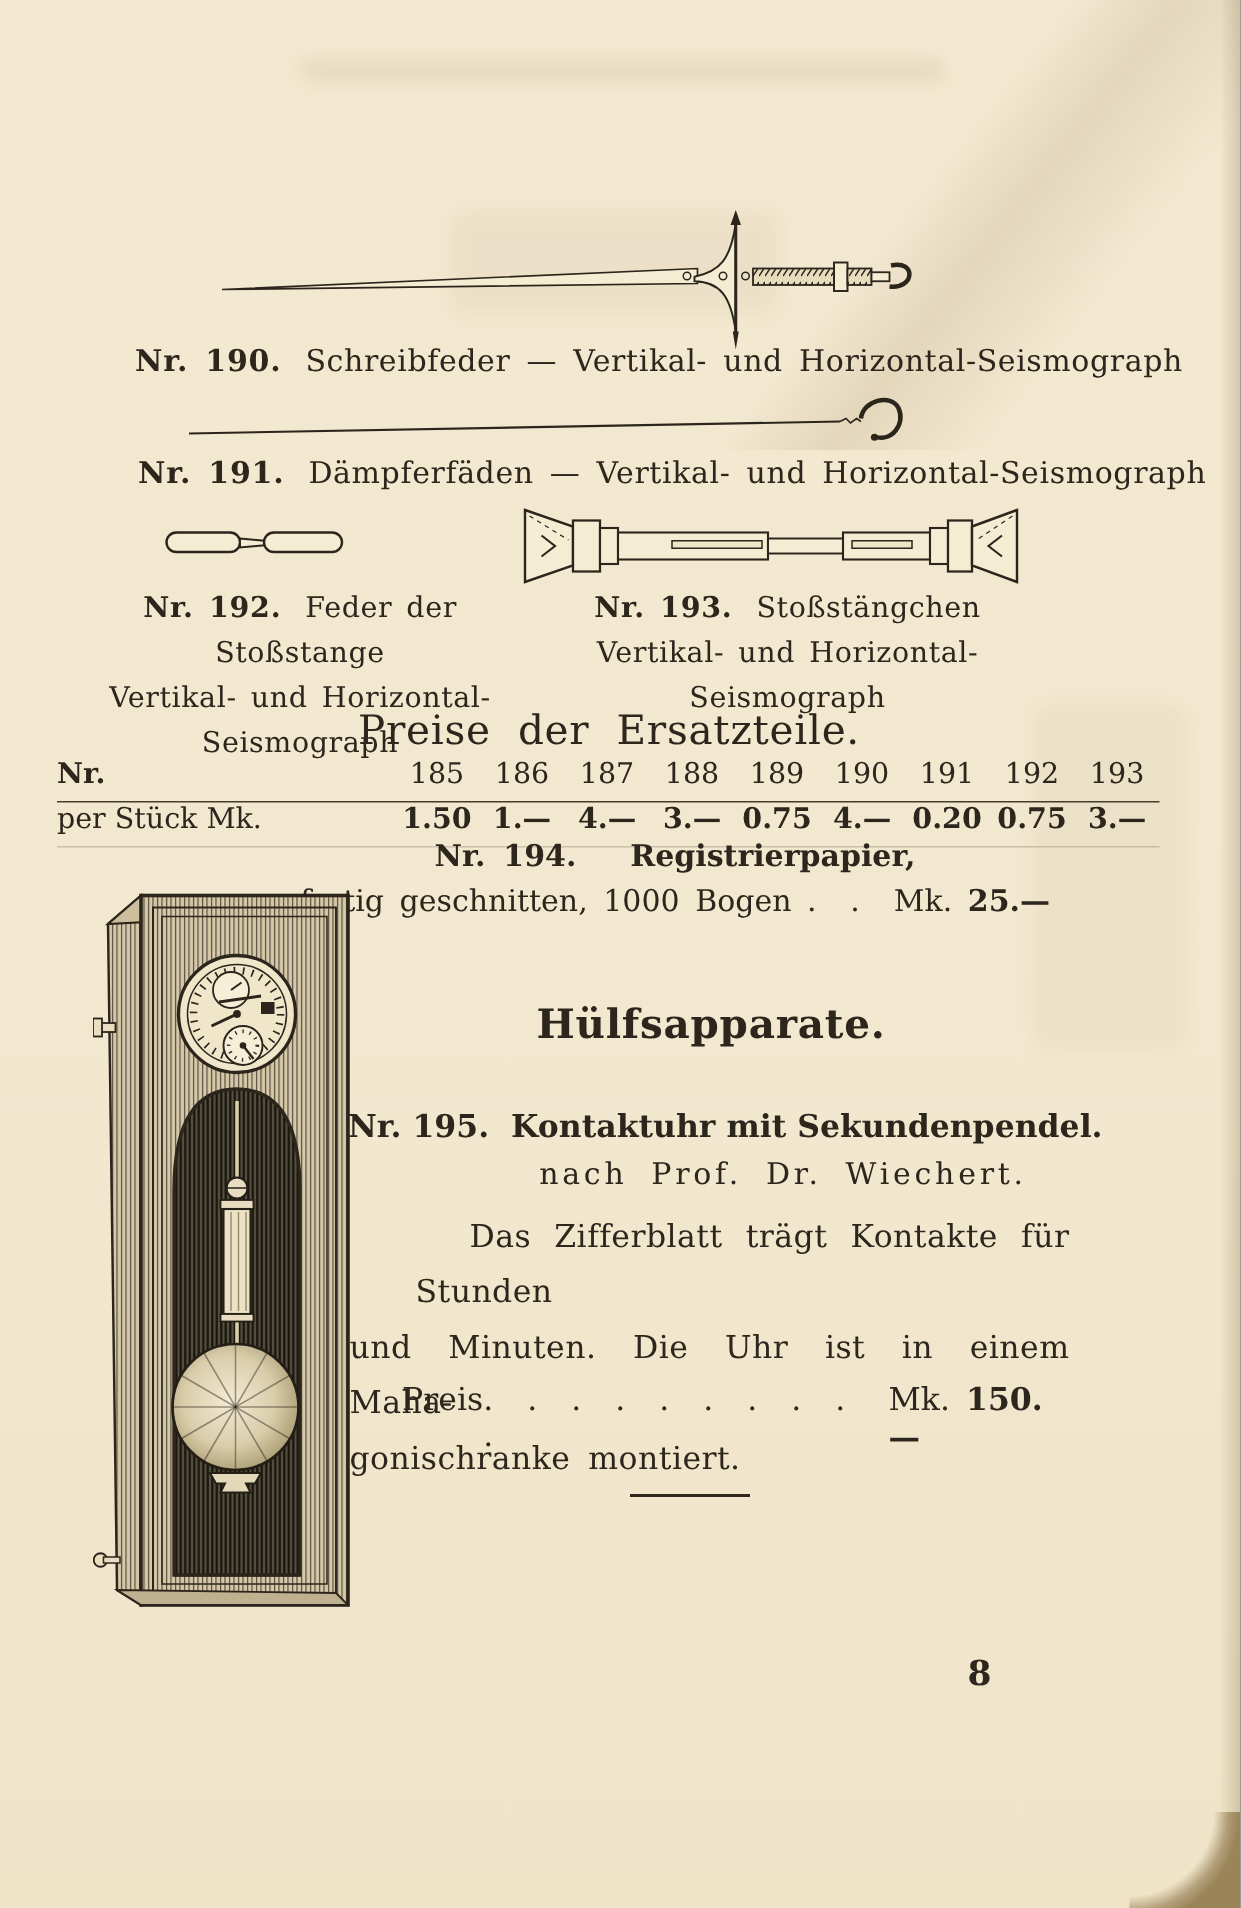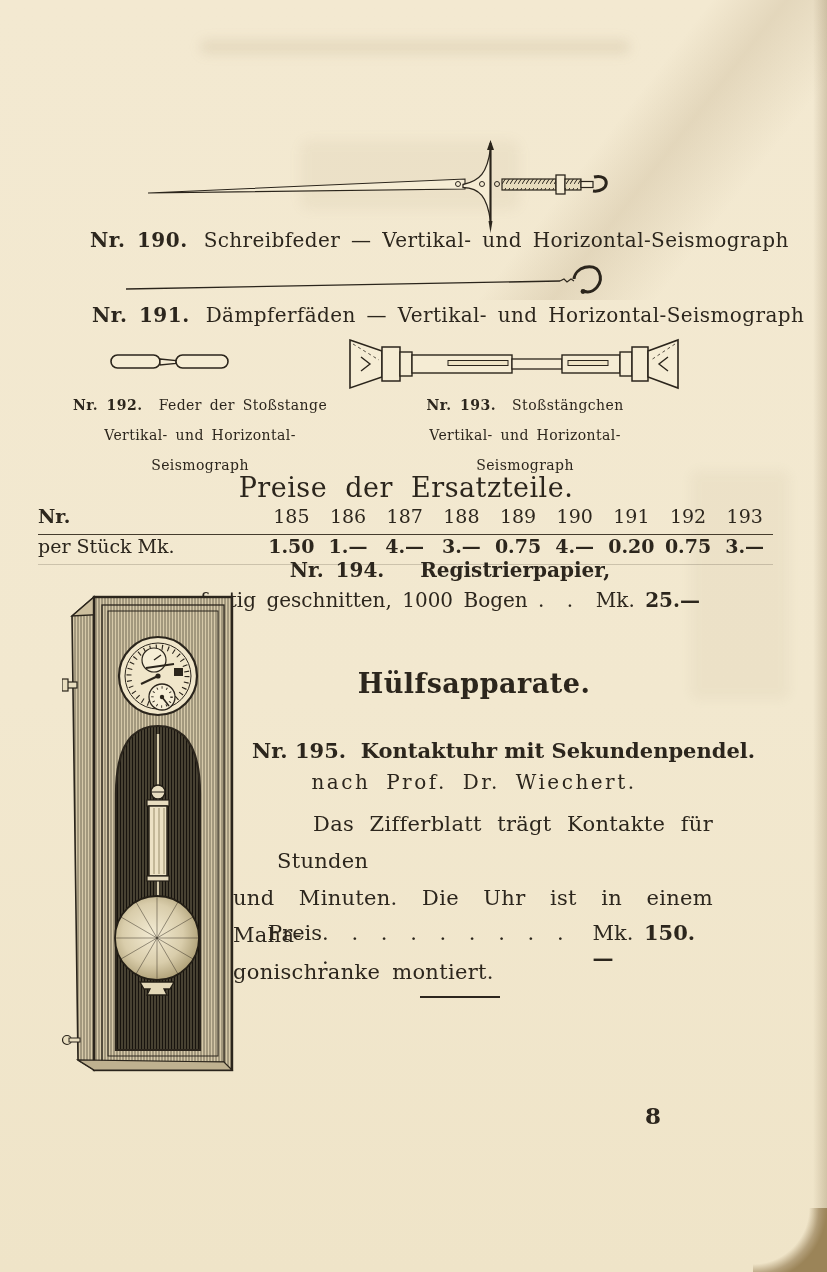--- a/index.html
+++ b/index.html
@@ -11,21 +11,21 @@
   .fold-shadow{left:430px;top:-40px;width:480px;height:340px;
         background:linear-gradient(128deg,rgba(0,0,0,0) 42%,rgba(146,120,78,0.16) 52%,rgba(0,0,0,0) 66%);}
   .right-edge{right:0;top:0;width:14px;height:1272px;
         background:linear-gradient(to right,rgba(0,0,0,0),rgba(120,98,62,0.25));}
   .corner-dark{right:0;bottom:0;width:74px;height:64px;
         background:radial-gradient(circle at 0% 0%,rgba(0,0,0,0) 56px,rgba(148,124,82,0.65) 66px,#9b8458 74px);}
   .ghost{background:rgba(150,128,88,0.14);filter:blur(6px);border-radius:10px;}
   
   .cap{font-size:20px;letter-spacing:0.4px;word-spacing:4px;white-space:nowrap;}
   .nr{font-weight:bold;margin-right:16px;letter-spacing:0.5px;margin-top:45px;}
-  .capblock{font-size:14px;line-height:30px;text-align:center;letter-spacing:0.4px;word-spacing:3px;}
+  .capblock{font-size:19px;line-height:30px;text-align:center;letter-spacing:0.4px;word-spacing:3px;}
   .title{font-size:27px;text-align:center;word-spacing:9px;letter-spacing:0.5px;}
   .tbl{width:735px;font-size:19px;}
   .trow{display:flex;align-items:baseline;height:29px;}
   .tlabel{width:225px;text-align:left;padding-right:28px;box-sizing:border-box;white-space:nowrap;}
   .tcell{flex:1;text-align:center;}
   .thead .tlabel{font-weight:bold;}
   .tvals{font-weight:bold;border-top:1.5px solid #453c2d;border-bottom:1px solid rgba(70,60,45,0.22);}
   .b{font-weight:bold;}
   .heading{font-size:27px;font-weight:bold;text-align:center;word-spacing:2px;letter-spacing:0.5px;}
   .item195{font-size:21px;white-space:nowrap;}
@@ -231,25 +231,25 @@
         <line x1="95" y1="350" x2="74" y2="314"></line>
     </g>
     <path d="M78,394 h34 l-4,7 h-6 l3,6 h-20 l3,-6 h-6 Z" fill="#e3d8b8" stroke="#241f16" stroke-width="1.3"></path>
 
     <line x1="54" y1="462" x2="138" y2="462" stroke="#2b251c" stroke-width="2"></line>
     <polygon points="16,472 32,482 170,482 162,474" fill="#bfb190" stroke="#2b251c" stroke-width="1.2"></polygon>
   </svg>
 
   <div class="abs heading" style="left:235px;top:668px;width:478px;">Hülfsapparate.</div>
 
-  <div class="abs item195 b" style="left:252px;top:738px;width:478px;">
+  <div class="abs item195 b" style="left:232px;top:738px;width:478px;">
     <span>Nr. 195.</span>&nbsp;
     <span>Kontaktuhr mit Sekundenpendel.</span>
   </div>
-  <div class="abs attrib" style="left:235px;top:770px;width:478px;">nach Prof. Dr. Wiechert.</div>
+  <div class="abs attrib" style="left:235px;top:770px;width:478px;padding-left:48px;">nach Prof. Dr. Wiechert.</div>
 
   <div class="abs" style="left:233px;top:806px;width:480px;">
     <div class="body-line just indent">Das Zifferblatt trägt Kontakte für Stunden</div>
     <div class="body-line just">und Minuten. Die Uhr ist in einem Maha-</div>
     <div class="body-line">gonischranke montiert.</div>
   </div>
 
   <div class="abs price-line" style="left:268px;top:920px;width:447px;">
     <span>Preis</span>
     <span class="leaders">. . . . . . . . . .</span>

